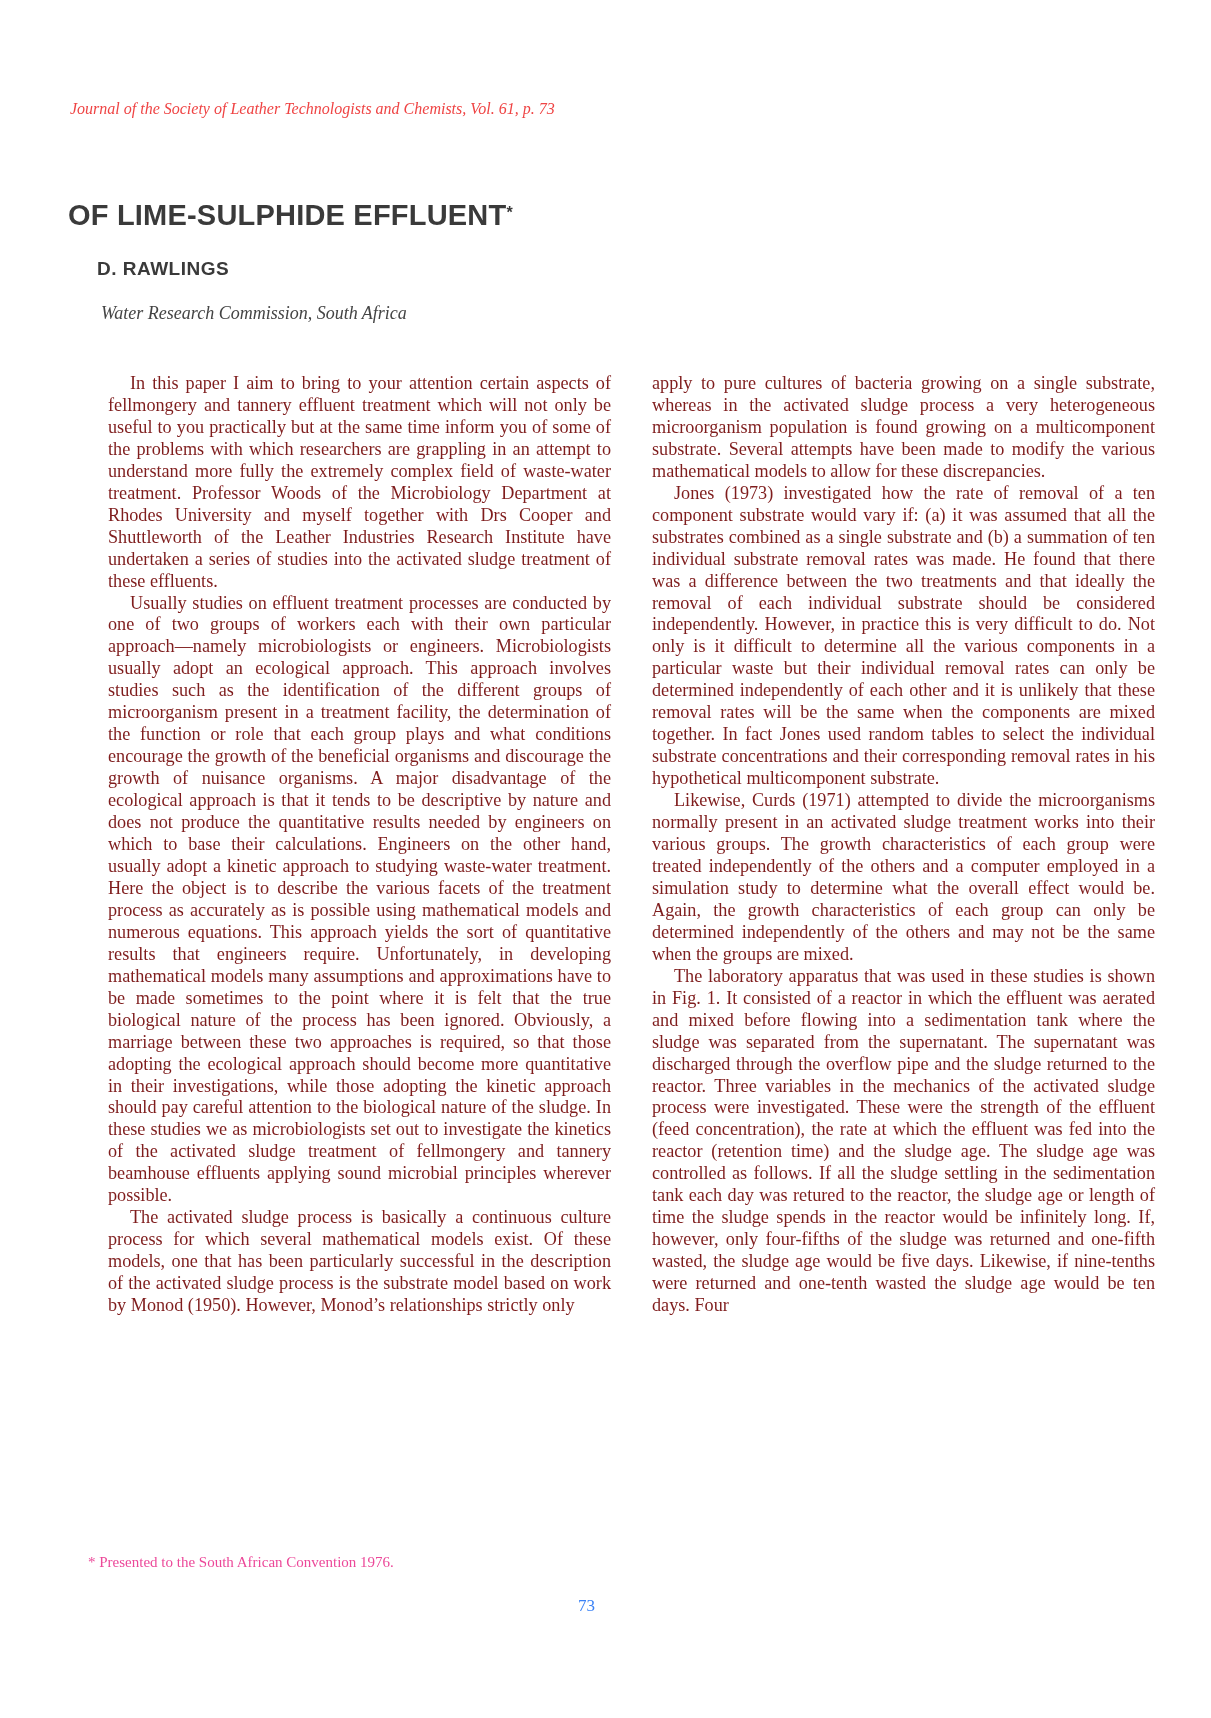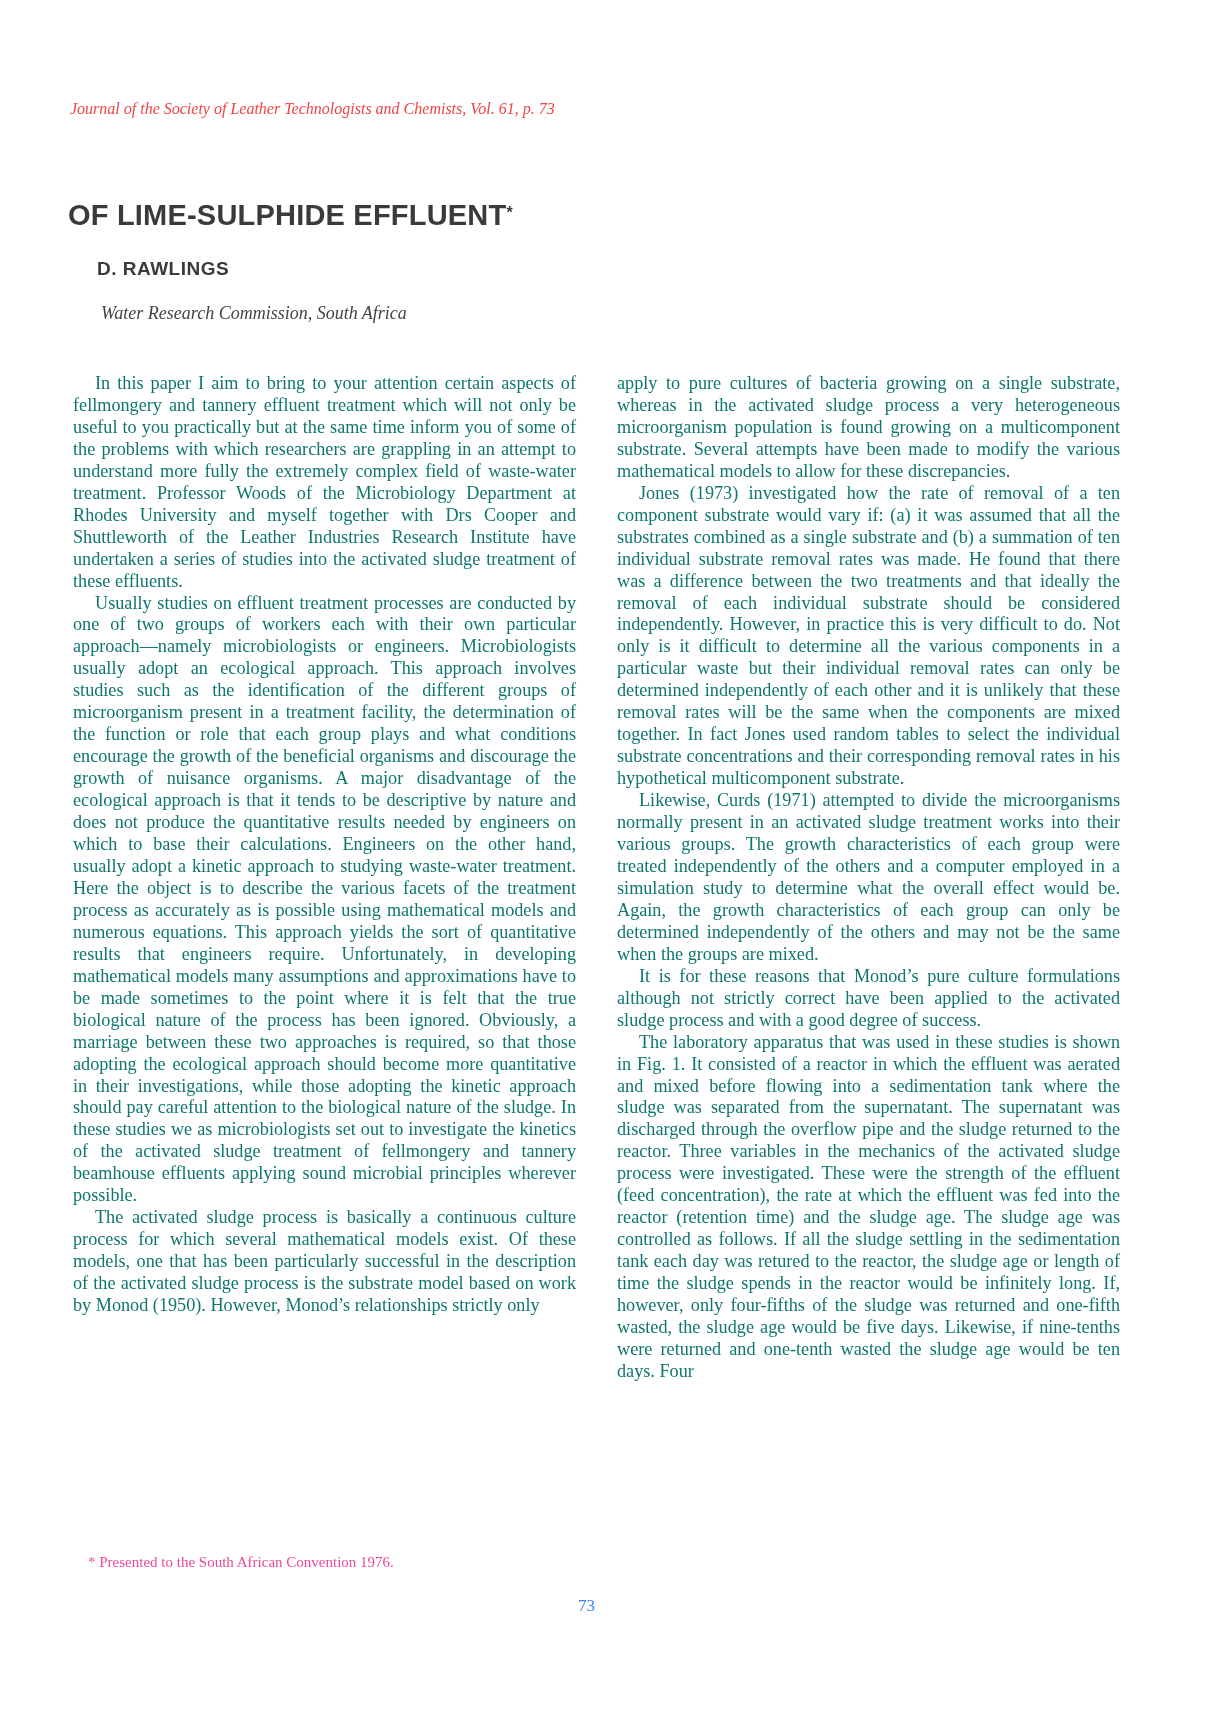--- a/index.html
+++ b/index.html
@@ -20,21 +20,21 @@
     letter-spacing: 0.5px;
     margin-left: 27px;
   }
   .affiliation {
     position: absolute; left: 62px; top: 303px;
     font-family: "Liberation Serif", serif; font-style: italic; font-size: 18px; color: #444; margin-left: 39px;
   }
   .column {
     position: absolute; top: 373px; width: 503px;
     font-family: "Liberation Serif", serif; font-size: 18.2px; line-height: 21.95px;
-    color: #0f766e; text-align: justify;
+    color: #7f1d1d; text-align: justify; margin-left: 35px;
   }
   .col-left { left: 73px; }
   .col-right { left: 617px; }
   .column p { margin: 0; text-indent: 22px; }
   .column p.cont { text-indent: 0; }
   .footnote {
     position: absolute; left: 88px; top: 1554px;
     font-family: "Liberation Serif", serif; font-size: 15px; color: #ec4899;
   }
   .page-number {
@@ -58,18 +58,17 @@
 <div class="column col-left">
   <p>In this paper I aim to bring to your attention certain aspects of fellmongery and tannery effluent treatment which will not only be useful to you practically but at the same time inform you of some of the problems with which researchers are grappling in an attempt to understand more fully the extremely complex field of waste-water treatment. Professor Woods of the Microbiology Department at Rhodes University and myself together with Drs Cooper and Shuttleworth of the Leather Industries Research Institute have undertaken a series of studies into the activated sludge treatment of these effluents.</p>
   <p>Usually studies on effluent treatment processes are conducted by one of two groups of workers each with their own particular approach—namely microbiologists or engineers. Microbiologists usually adopt an ecological approach. This approach involves studies such as the identification of the different groups of microorganism present in a treatment facility, the determination of the function or role that each group plays and what conditions encourage the growth of the beneficial organisms and discourage the growth of nuisance organisms. A major disadvantage of the ecological approach is that it tends to be descriptive by nature and does not produce the quantitative results needed by engineers on which to base their calculations. Engineers on the other hand, usually adopt a kinetic approach to studying waste-water treatment. Here the object is to describe the various facets of the treatment process as accurately as is possible using mathematical models and numerous equations. This approach yields the sort of quantitative results that engineers require. Unfortunately, in developing mathematical models many assumptions and approximations have to be made sometimes to the point where it is felt that the true biological nature of the process has been ignored. Obviously, a marriage between these two approaches is required, so that those adopting the ecological approach should become more quantitative in their investigations, while those adopting the kinetic approach should pay careful attention to the biological nature of the sludge. In these studies we as microbiologists set out to investigate the kinetics of the activated sludge treatment of fellmongery and tannery beamhouse effluents applying sound microbial principles wherever possible.</p>
   <p>The activated sludge process is basically a continuous culture process for which several mathematical models exist. Of these models, one that has been particularly successful in the description of the activated sludge process is the substrate model based on work by Monod (1950). However, Monod’s relationships strictly only</p>
 </div>
 
 <div class="column col-right">
   <p class="cont">apply to pure cultures of bacteria growing on a single substrate, whereas in the activated sludge process a very heterogeneous microorganism population is found growing on a multicomponent substrate. Several attempts have been made to modify the various mathematical models to allow for these discrepancies.</p>
   <p>Jones (1973) investigated how the rate of removal of a ten component substrate would vary if: (a) it was assumed that all the substrates combined as a single substrate and (b) a summation of ten individual substrate removal rates was made. He found that there was a difference between the two treatments and that ideally the removal of each individual substrate should be considered independently. However, in practice this is very difficult to do. Not only is it difficult to determine all the various components in a particular waste but their individual removal rates can only be determined independently of each other and it is unlikely that these removal rates will be the same when the components are mixed together. In fact Jones used random tables to select the individual substrate concentrations and their corresponding removal rates in his hypothetical multicomponent substrate.</p>
   <p>Likewise, Curds (1971) attempted to divide the microorganisms normally present in an activated sludge treatment works into their various groups. The growth characteristics of each group were treated independently of the others and a computer employed in a simulation study to determine what the overall effect would be. Again, the growth characteristics of each group can only be determined independently of the others and may not be the same when the groups are mixed.</p>
-  <p>It is for these reasons that Monod’s pure culture formulations although not strictly correct have been applied to the activated sludge process and with a good degree of success.</p>
   <p>The laboratory apparatus that was used in these studies is shown in Fig. 1. It consisted of a reactor in which the effluent was aerated and mixed before flowing into a sedimentation tank where the sludge was separated from the supernatant. The supernatant was discharged through the overflow pipe and the sludge returned to the reactor. Three variables in the mechanics of the activated sludge process were investigated. These were the strength of the effluent (feed concentration), the rate at which the effluent was fed into the reactor (retention time) and the sludge age. The sludge age was controlled as follows. If all the sludge settling in the sedimentation tank each day was retured to the reactor, the sludge age or length of time the sludge spends in the reactor would be infinitely long. If, however, only four-fifths of the sludge was returned and one-fifth wasted, the sludge age would be five days. Likewise, if nine-tenths were returned and one-tenth wasted the sludge age would be ten days. Four</p>
 </div>
 
 <div class="footnote">* Presented to the South African Convention 1976.</div>
 <div class="page-number">73</div>
 
 </body></html>

